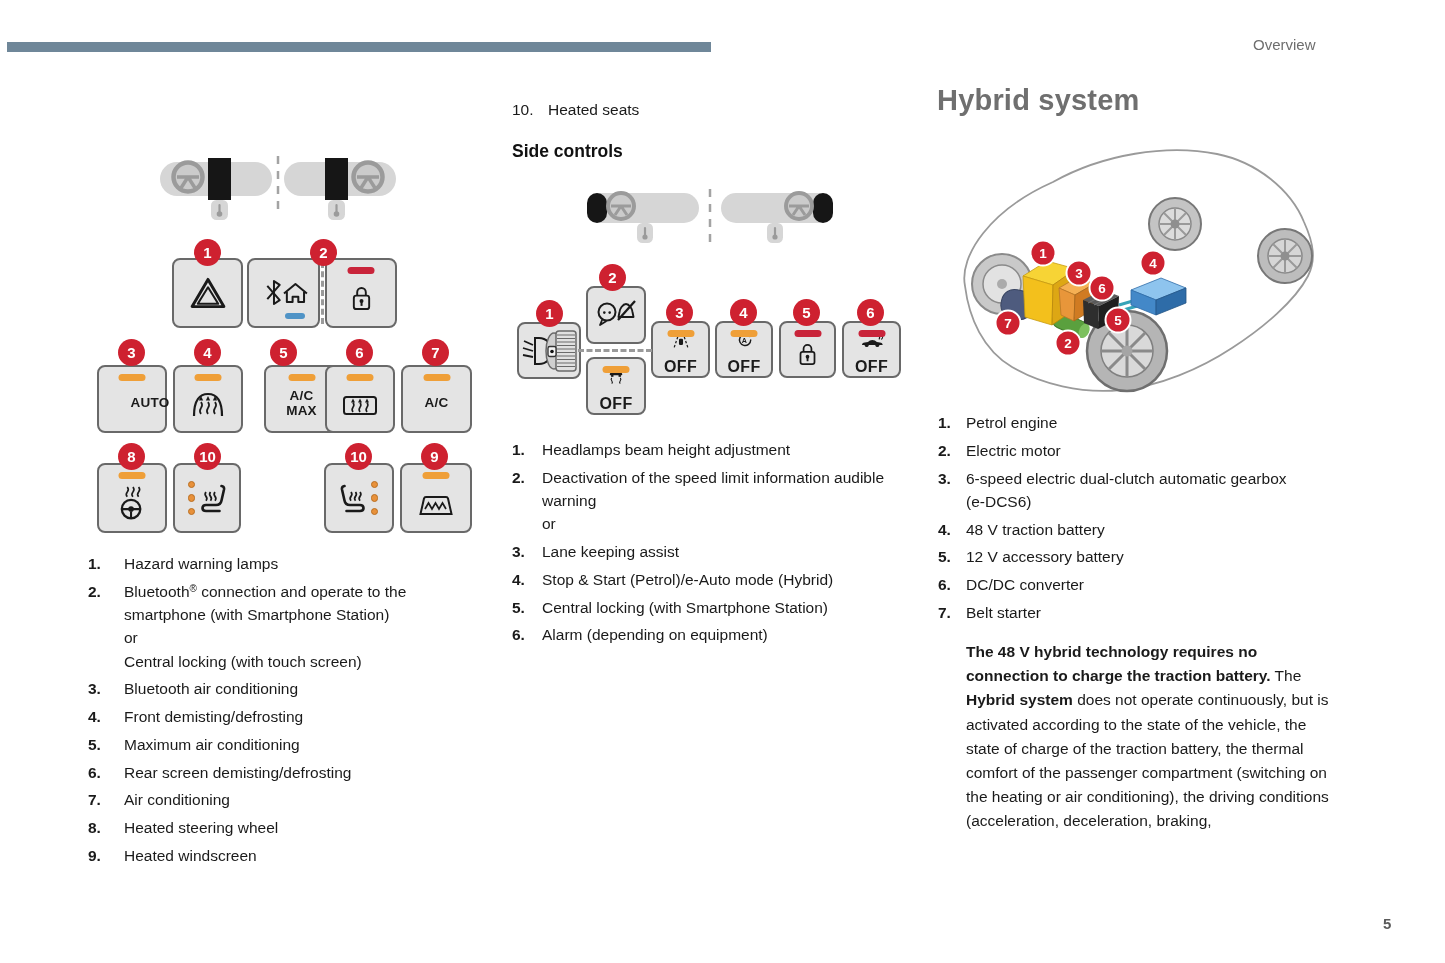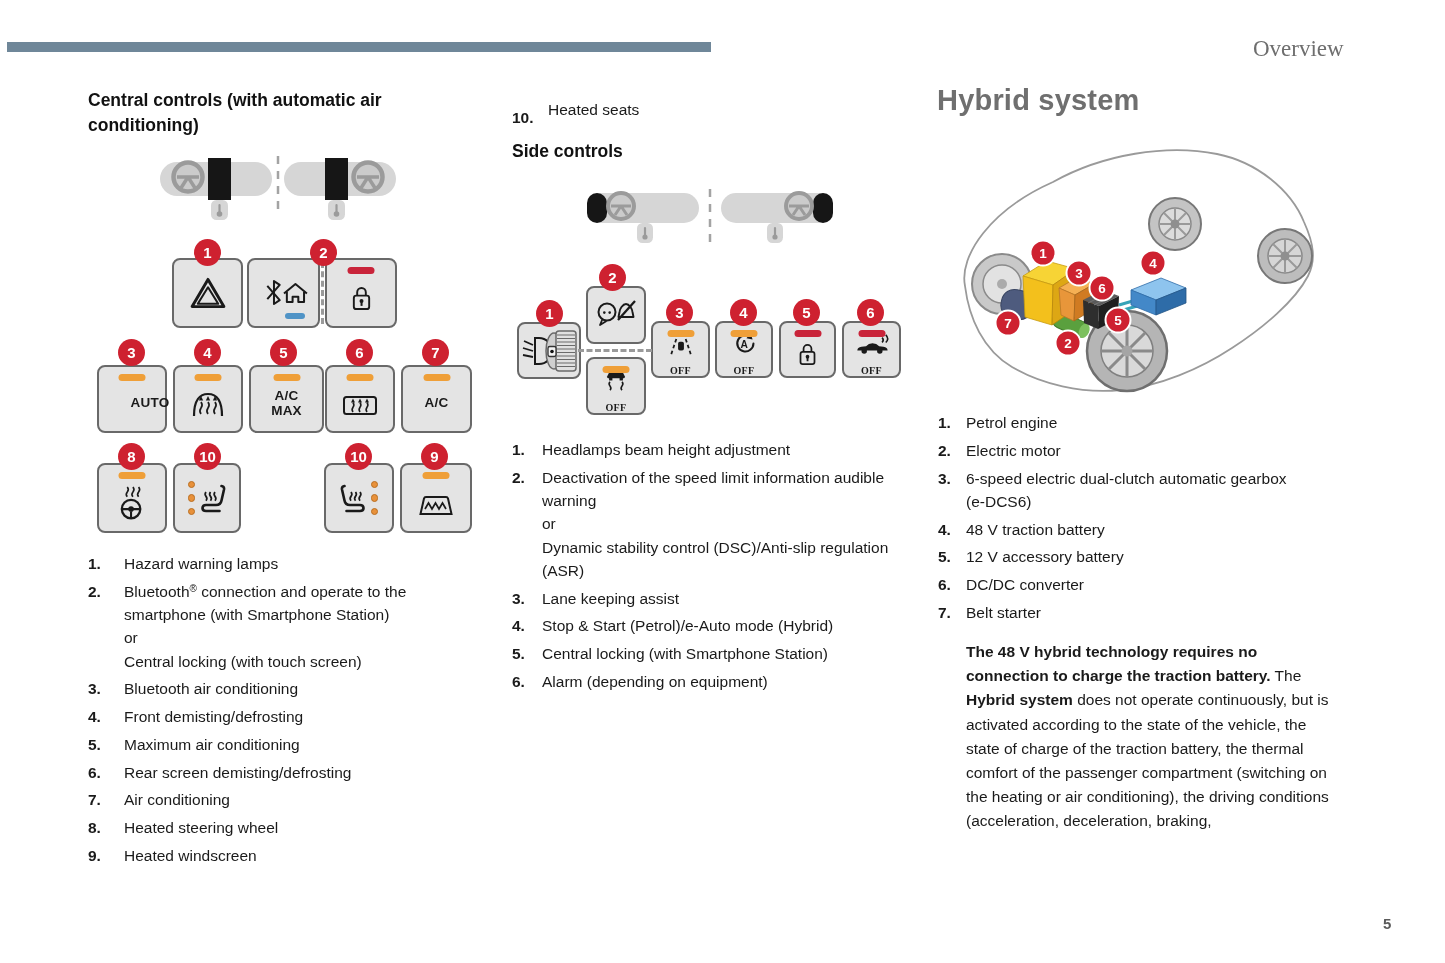--- a/index.html
+++ b/index.html
@@ -1,67 +1,66 @@
 <!DOCTYPE html>
 <html><head>
 <meta charset="utf-8">
 <style>
   html,body{margin:0;padding:0;background:#ffffff;}
   .page{position:relative;width:1445px;height:963px;background:#ffffff;overflow:hidden;
         font-family:"Liberation Sans",sans-serif;color:#1a1a1a;}
   .topbar{position:absolute;left:7px;top:42px;width:704px;height:10px;background:#6f8799;}
-  .overview{position:absolute;left:1253px;top:36px;font-size:23px;color:#6e6e6e;font-family:Liberation Serif, serif;}
+  .overview{position:absolute;left:1253px;top:36px;font-size:15px;color:#6e6e6e;}
   .pagenum{position:absolute;left:1383px;top:915px;font-size:15px;font-weight:bold;color:#5a5a5a;}
 
   .h2{position:absolute;font-size:17.5px;font-weight:bold;line-height:1.42;color:#111;}
   .title{position:absolute;font-size:29px;font-weight:600;color:#6f6f6f;letter-spacing:.2px;}
 
   
   .btn{position:absolute;background:#e4e4e4;border:2px solid #696969;border-radius:8px;
        box-sizing:border-box;display:flex;flex-direction:column;align-items:center;justify-content:center;}
   .btn.rowic{flex-direction:row;gap:3px;}
   .bar{position:absolute;left:50%;transform:translateX(-50%);width:27px;height:6.5px;border-radius:3.5px;}
   .bar.orange{background:#ef9f38;} .bar.red{background:#c9243a;} .bar.blue{background:#4f93c6;}
   .bar.top{top:7px;} .bar.bottom{bottom:7px;}
   .badge{position:absolute;width:27px;height:27px;border-radius:50%;background:#ce2130;color:#fff;
          font-size:15px;font-weight:bold;display:flex;align-items:center;justify-content:center;z-index:4;}
   .btxt{font-weight:bold;font-size:13.5px;text-align:center;line-height:1.12;letter-spacing:.2px;margin-top:8px;}
-  .off{font-weight:bold;font-size:10px;letter-spacing:.4px;margin-top:10px;font-family:Liberation Serif, serif;}
+  .off{font-weight:bold;font-size:16px;letter-spacing:.4px;margin-top:10px;}
   .vdash{position:absolute;border-left:3px dashed #9a9a9a;z-index:3;}
   .hdash{position:absolute;border-top:3px dashed #9a9a9a;z-index:3;}
   .dots{display:flex;flex-direction:column;gap:6px;}
   .dot{width:7.5px;height:7.5px;border-radius:50%;background:#e8913a;border:1px solid #b96f22;box-sizing:border-box;}
 
   
   .list{position:absolute;font-size:15.5px;line-height:1.5;}
   .li{display:flex;margin-bottom:4.5px;}
   .li .num{font-weight:bold;flex:0 0 36px;}
   .list.mid .li .num{flex:0 0 30px;}
   .list.right .li .num{flex:0 0 28px;}
   .li .txt{flex:1;}
   .sup{font-size:10px;position:relative;top:-5px;}
   .itemline{position:absolute;font-size:15.5px;display:flex;}
-  .itemline .num{font-weight:bold;flex:0 0 36px;margin-top:8px;}
+  .itemline .num{font-weight:normal;flex:0 0 36px;}
 
   .para{position:absolute;font-size:15.5px;line-height:1.56;}
   .para .lead{font-weight:bold;}
   .para .b{font-weight:bold;}
 
   svg{display:block;}
   .absvg{position:absolute;}
 </style>
 </head>
 <body>
 
 <div class="page">
 
   <div class="topbar"></div>
   <div class="overview">Overview</div>
 
-  <div class="h2" style="left:88px;top:88px;width:352px;">Central controls (with automatic air conditioning)</div>
 
   <svg class="absvg" style="left:158px;top:150px;" width="240" height="72" viewBox="0 0 240 72">
     <rect x="2" y="12" width="112" height="34" rx="17" fill="#d6d6d6"></rect>
     <rect x="50" y="8" width="23" height="42" fill="#161616"></rect>
     <circle cx="30" cy="27" r="14.5" fill="#cbcbcb" stroke="#9b9b9b" stroke-width="4.5"></circle>
     <path d="M19 27 H41 M30 27 L23 38 M30 27 L37 38" stroke="#9b9b9b" stroke-width="3.5" fill="none"></path>
     <rect x="53" y="50" width="17" height="20" rx="5.5" fill="#d6d6d6"></rect>
     <line x1="61.5" y1="55" x2="61.5" y2="62" stroke="#9b9b9b" stroke-width="2.2" stroke-linecap="round"></line>
     <circle cx="61.5" cy="64" r="2.8" fill="#9b9b9b"></circle>
     <line x1="120" y1="6" x2="120" y2="66" stroke="#a3a3a3" stroke-width="2.5" stroke-dasharray="8 7"></line>
@@ -110,21 +109,21 @@
     <svg width="38" height="32" viewBox="0 0 38 32" style="margin-top:10px;">
       <path d="M5 28 C5 12 11 6 19 6 C27 6 33 12 33 28" fill="none" stroke="#1a1a1a" stroke-width="2.2"></path>
       <path d="M12 26 q-2.2 -3 0 -6 t0 -6" fill="none" stroke="#1a1a1a" stroke-width="1.7"></path>
       <path d="M19 26 q-2.2 -3 0 -6 t0 -6" fill="none" stroke="#1a1a1a" stroke-width="1.7"></path>
       <path d="M26 26 q-2.2 -3 0 -6 t0 -6" fill="none" stroke="#1a1a1a" stroke-width="1.7"></path>
       <polygon points="12,8 9.8,12.5 14.2,12.5" fill="#1a1a1a"></polygon>
       <polygon points="19,8 16.8,12.5 21.2,12.5" fill="#1a1a1a"></polygon>
       <polygon points="26,8 23.8,12.5 28.2,12.5" fill="#1a1a1a"></polygon>
     </svg>
   </div>
-  <div class="btn" style="left:249px;top:365px;width:75px;height:68px;">
+  <div class="btn" style="left:264px;top:365px;width:75px;height:68px;">
     <div class="bar orange top"></div>
     <div class="btxt" style="width:44px;">A/C MAX</div>
   </div>
   <div class="btn" style="left:325px;top:365px;width:70px;height:68px;">
     <div class="bar orange top"></div>
     <svg width="40" height="28" viewBox="0 0 40 28" style="margin-top:11px;">
       <rect x="4" y="6" width="32" height="17" rx="2.5" fill="none" stroke="#1a1a1a" stroke-width="2"></rect>
       <path d="M13 21 q-1.8 -2.4 0 -4.8 t0 -4.8" fill="none" stroke="#1a1a1a" stroke-width="1.6"></path>
       <path d="M20 21 q-1.8 -2.4 0 -4.8 t0 -4.8" fill="none" stroke="#1a1a1a" stroke-width="1.6"></path>
       <path d="M27 21 q-1.8 -2.4 0 -4.8 t0 -4.8" fill="none" stroke="#1a1a1a" stroke-width="1.6"></path>
@@ -339,21 +338,20 @@
   <div class="list mid" style="left:512px;top:438px;width:386px;">
     <div class="li">
         <span class="num">1.</span>
         <span class="txt">Headlamps beam height adjustment</span>
       </div>
     <div class="li">
       <span class="num">2.</span>
       <span class="txt">
         <span>Deactivation of the speed limit information audible warning</span>
         <div>or</div>
-        <div>Dynamic stability control (DSC)/Anti-slip regulation (ASR)</div>
       </span>
     </div>
     <div class="li">
         <span class="num">3.</span>
         <span class="txt">Lane keeping assist</span>
       </div>
     <div class="li">
         <span class="num">4.</span>
         <span class="txt">Stop &amp; Start (Petrol)/e-Auto mode (Hybrid)</span>
       </div>

